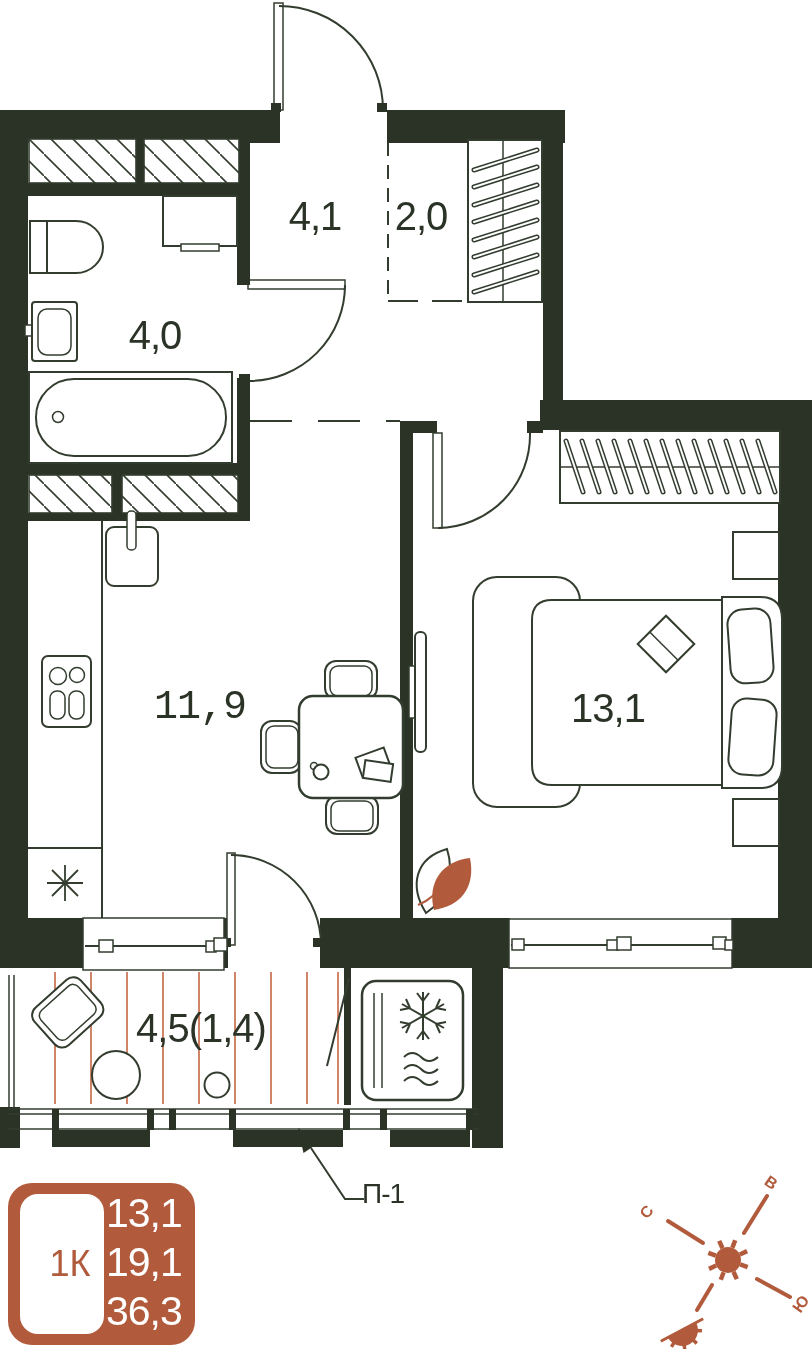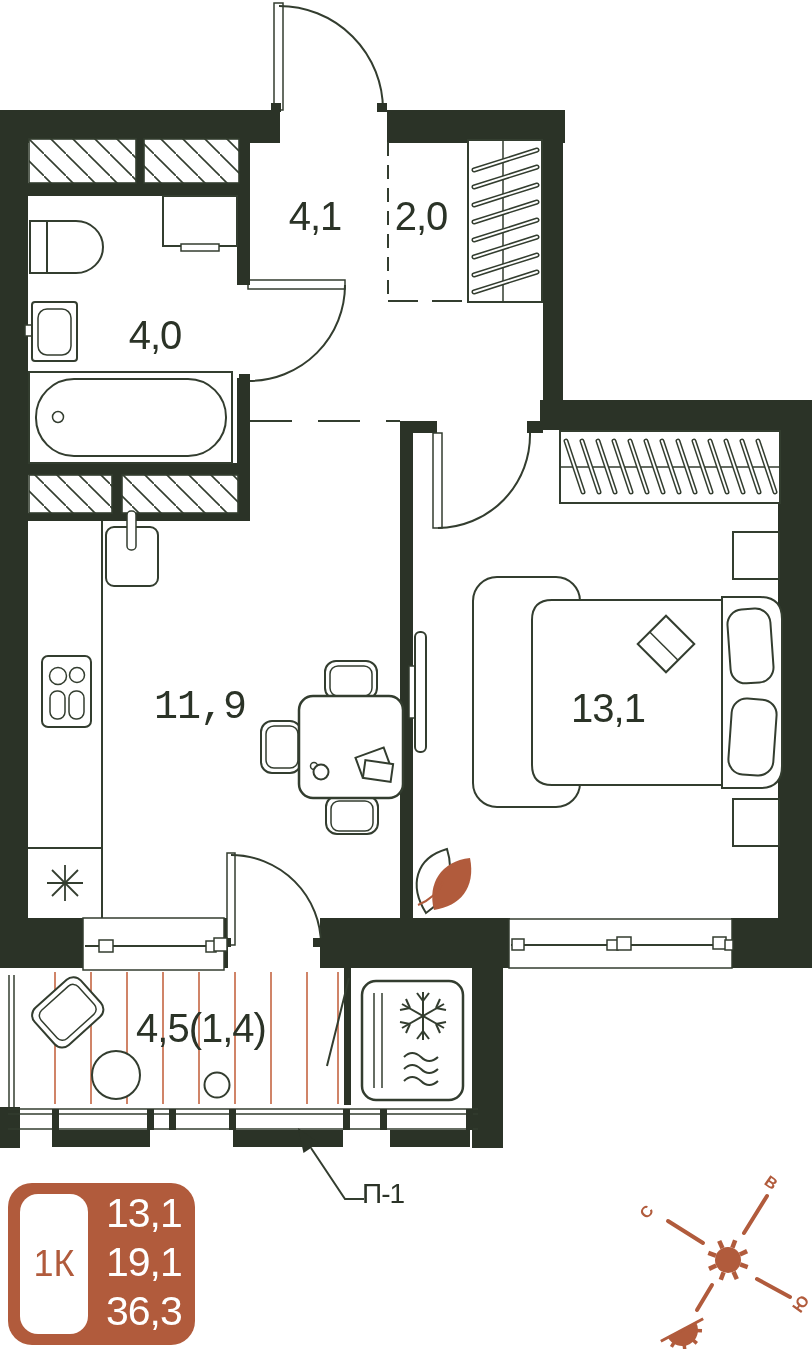--- a/index.html
+++ b/index.html
@@ -35,21 +35,21 @@
   .panel-label{
     position:absolute;color:var(--wall);font-size:28px;letter-spacing:-1px;
   }
   .badge{
     position:absolute;left:8px;top:1183px;width:187px;height:162px;
     background:var(--accent);border-radius:24px;
   }
   .badge-type{
     position:absolute;left:12px;top:11px;width:68px;height:140px;background:#fff;
     border-radius:18px;display:flex;align-items:center;justify-content:center;
-    color:var(--accent);font-size:36px;
+    color:var(--accent);font-size:36px;padding-left:16px;
   }
   .badge-nums{
     position:absolute;left:98px;top:6px;color:#fff;font-size:41px;line-height:49px;
     letter-spacing:-1px;
   }
   .compass-letter{
     position:absolute;color:var(--accent);font-size:16px;font-weight:bold;
     transform-origin:center center;
   }
 </style>

